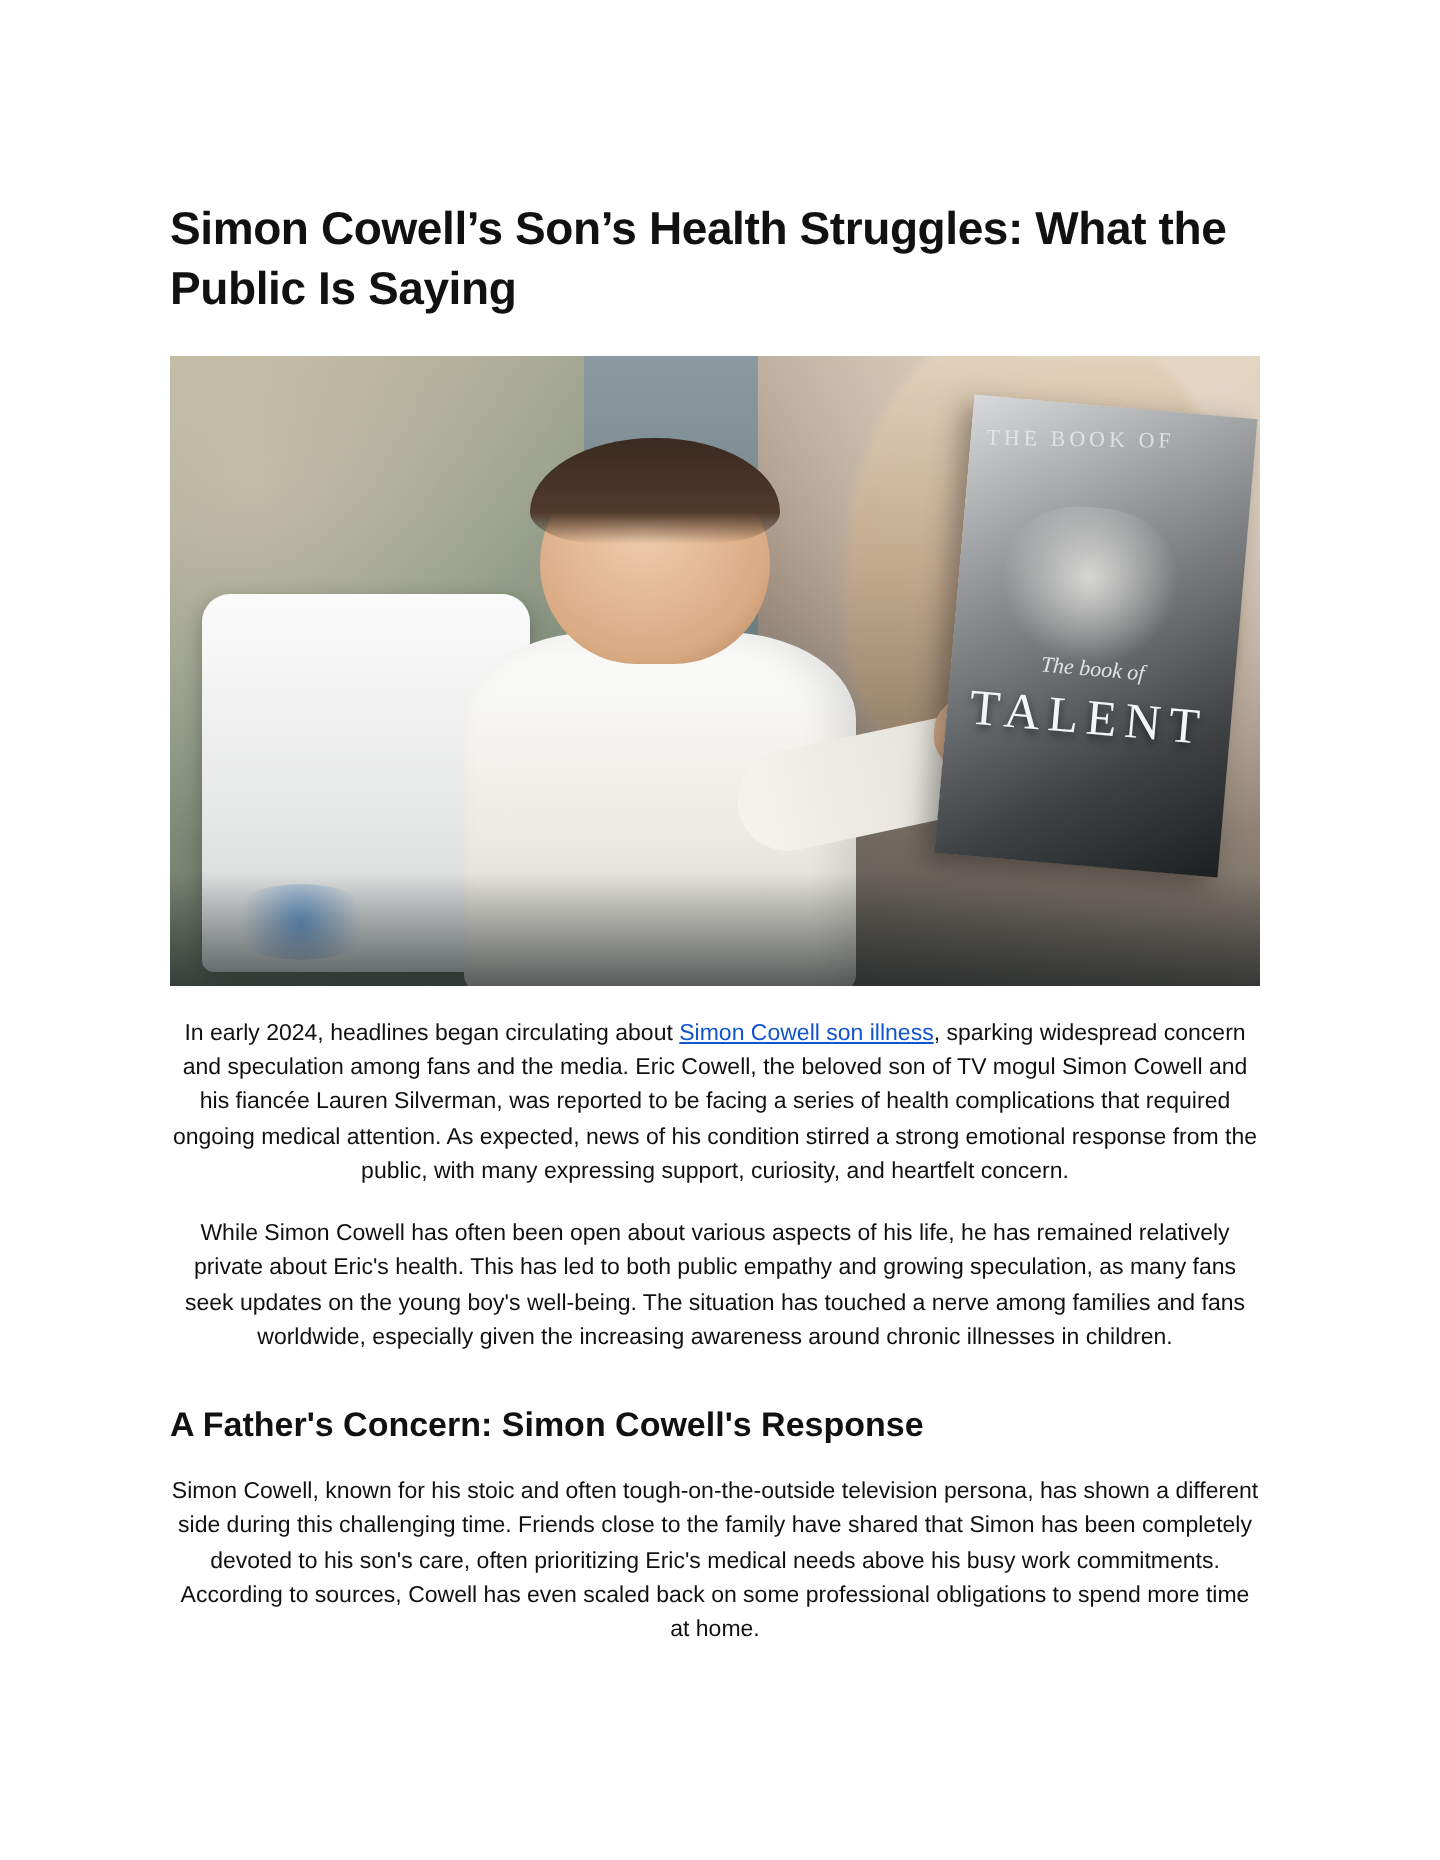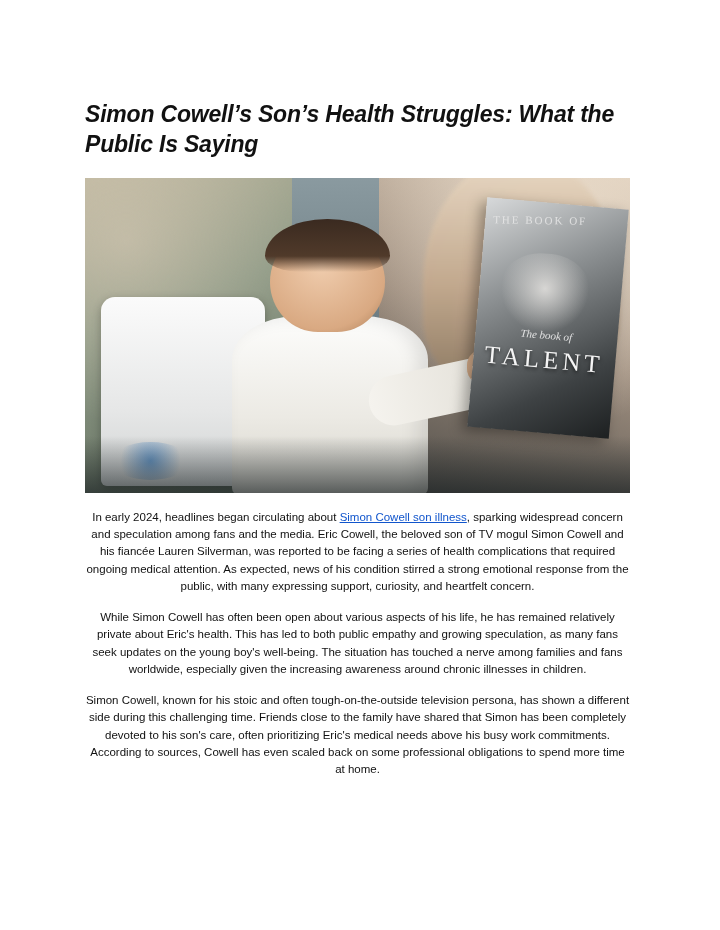--- a/index.html
+++ b/index.html
@@ -27,21 +27,20 @@
     top: 100px;
     width: 545px;
   }
   .doc-title {
     font-size: 23px;
     font-weight: bold;
     line-height: 1.30;
     letter-spacing: -0.2px;
     color: #111111;
     margin: 0 0 18px 0;
-    font-style: italic;
   }
   .hero-figure {
     width: 545px;
     height: 315px;
     margin: 0 0 16px 0;
     position: relative;
     overflow: hidden;
     background: #6f7f86;
   }
   
@@ -232,17 +231,18 @@
         <div class="ph-bottom-shadow"></div>
       </div>
     </figure>
 
     <p class="para">
       <span>In early 2024, headlines began circulating about </span><a class="inline-link" href="#">Simon Cowell son illness</a><span>, sparking widespread concern and speculation among fans and the media. Eric Cowell, the beloved son of TV mogul Simon Cowell and his fiancée Lauren Silverman, was reported to be facing a series of health complications that required ongoing medical attention. As expected, news of his condition stirred a strong emotional response from the public, with many expressing support, curiosity, and heartfelt concern.</span>
     </p>
 
     <p class="para">While Simon Cowell has often been open about various aspects of his life, he has remained relatively private about Eric's health. This has led to both public empathy and growing speculation, as many fans seek updates on the young boy's well-being. The situation has touched a nerve among families and fans worldwide, especially given the increasing awareness around chronic illnesses in children.</p>
 
+    <h2 class="subhead">A Father's Concern: Simon Cowell's Response</h2>
 
     <p class="para">Simon Cowell, known for his stoic and often tough-on-the-outside television persona, has shown a different side during this challenging time. Friends close to the family have shared that Simon has been completely devoted to his son's care, often prioritizing Eric's medical needs above his busy work commitments. According to sources, Cowell has even scaled back on some professional obligations to spend more time at home.</p>
 
   </div>
 </div>
 
 </body></html>

